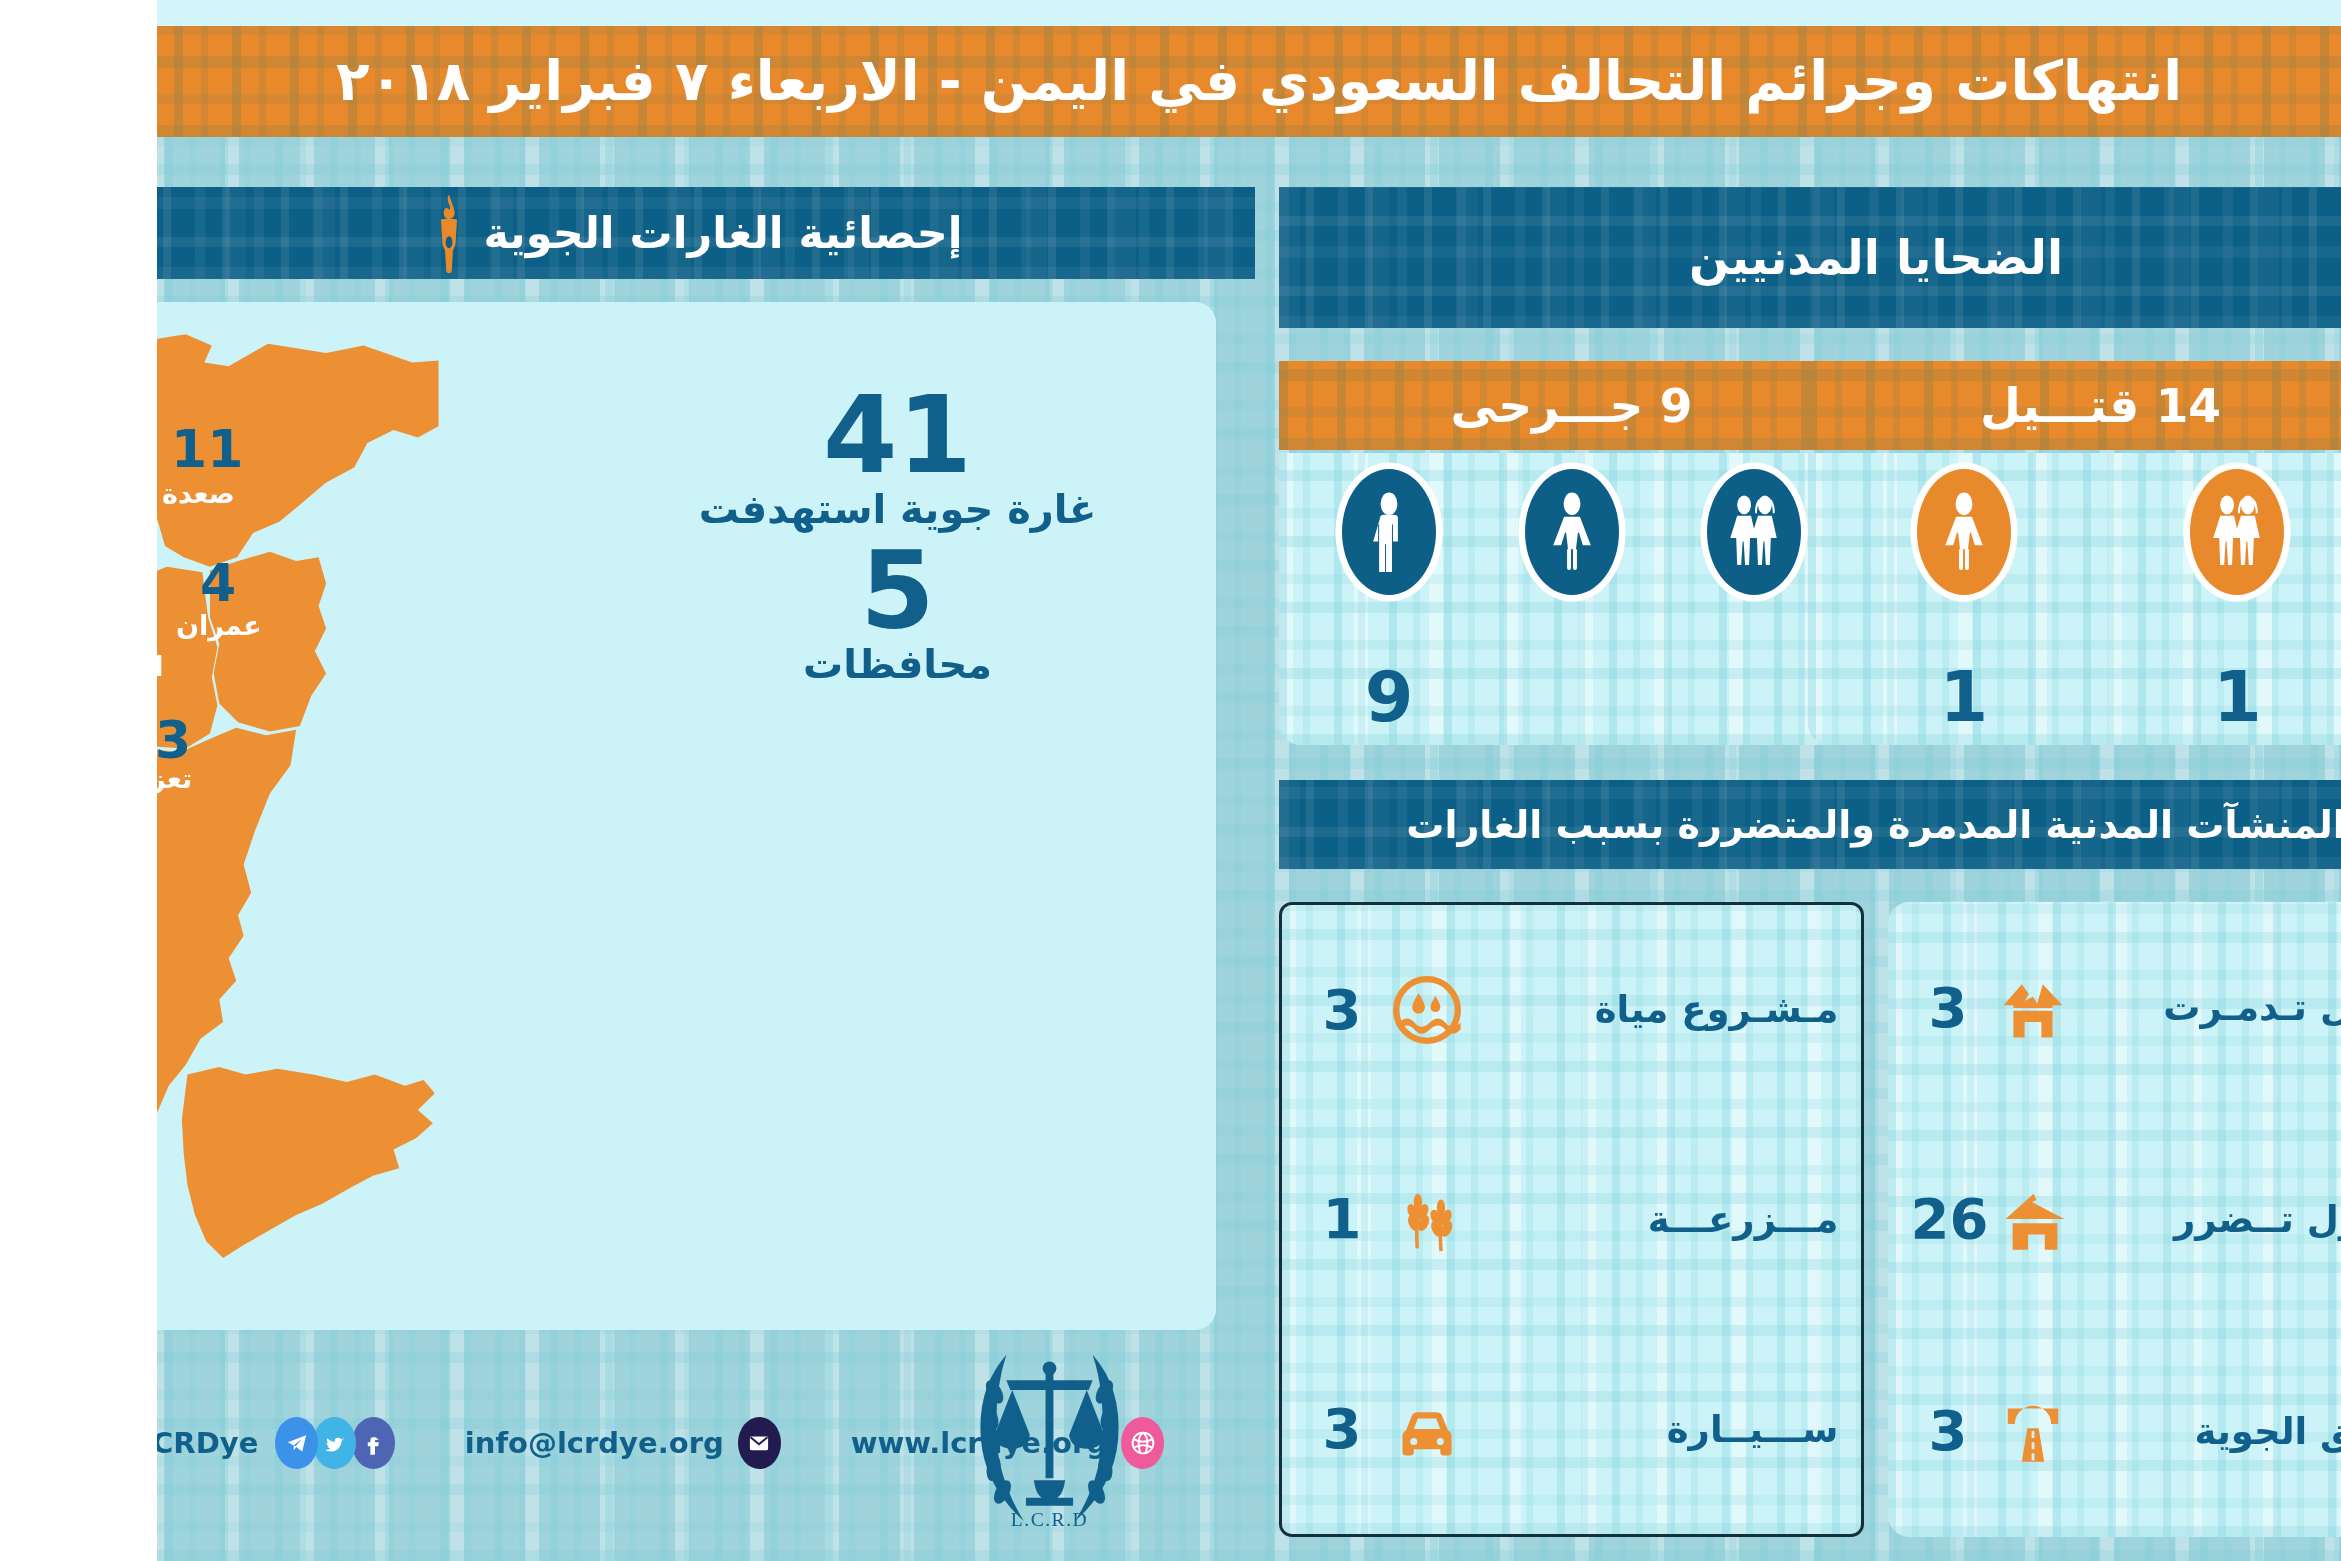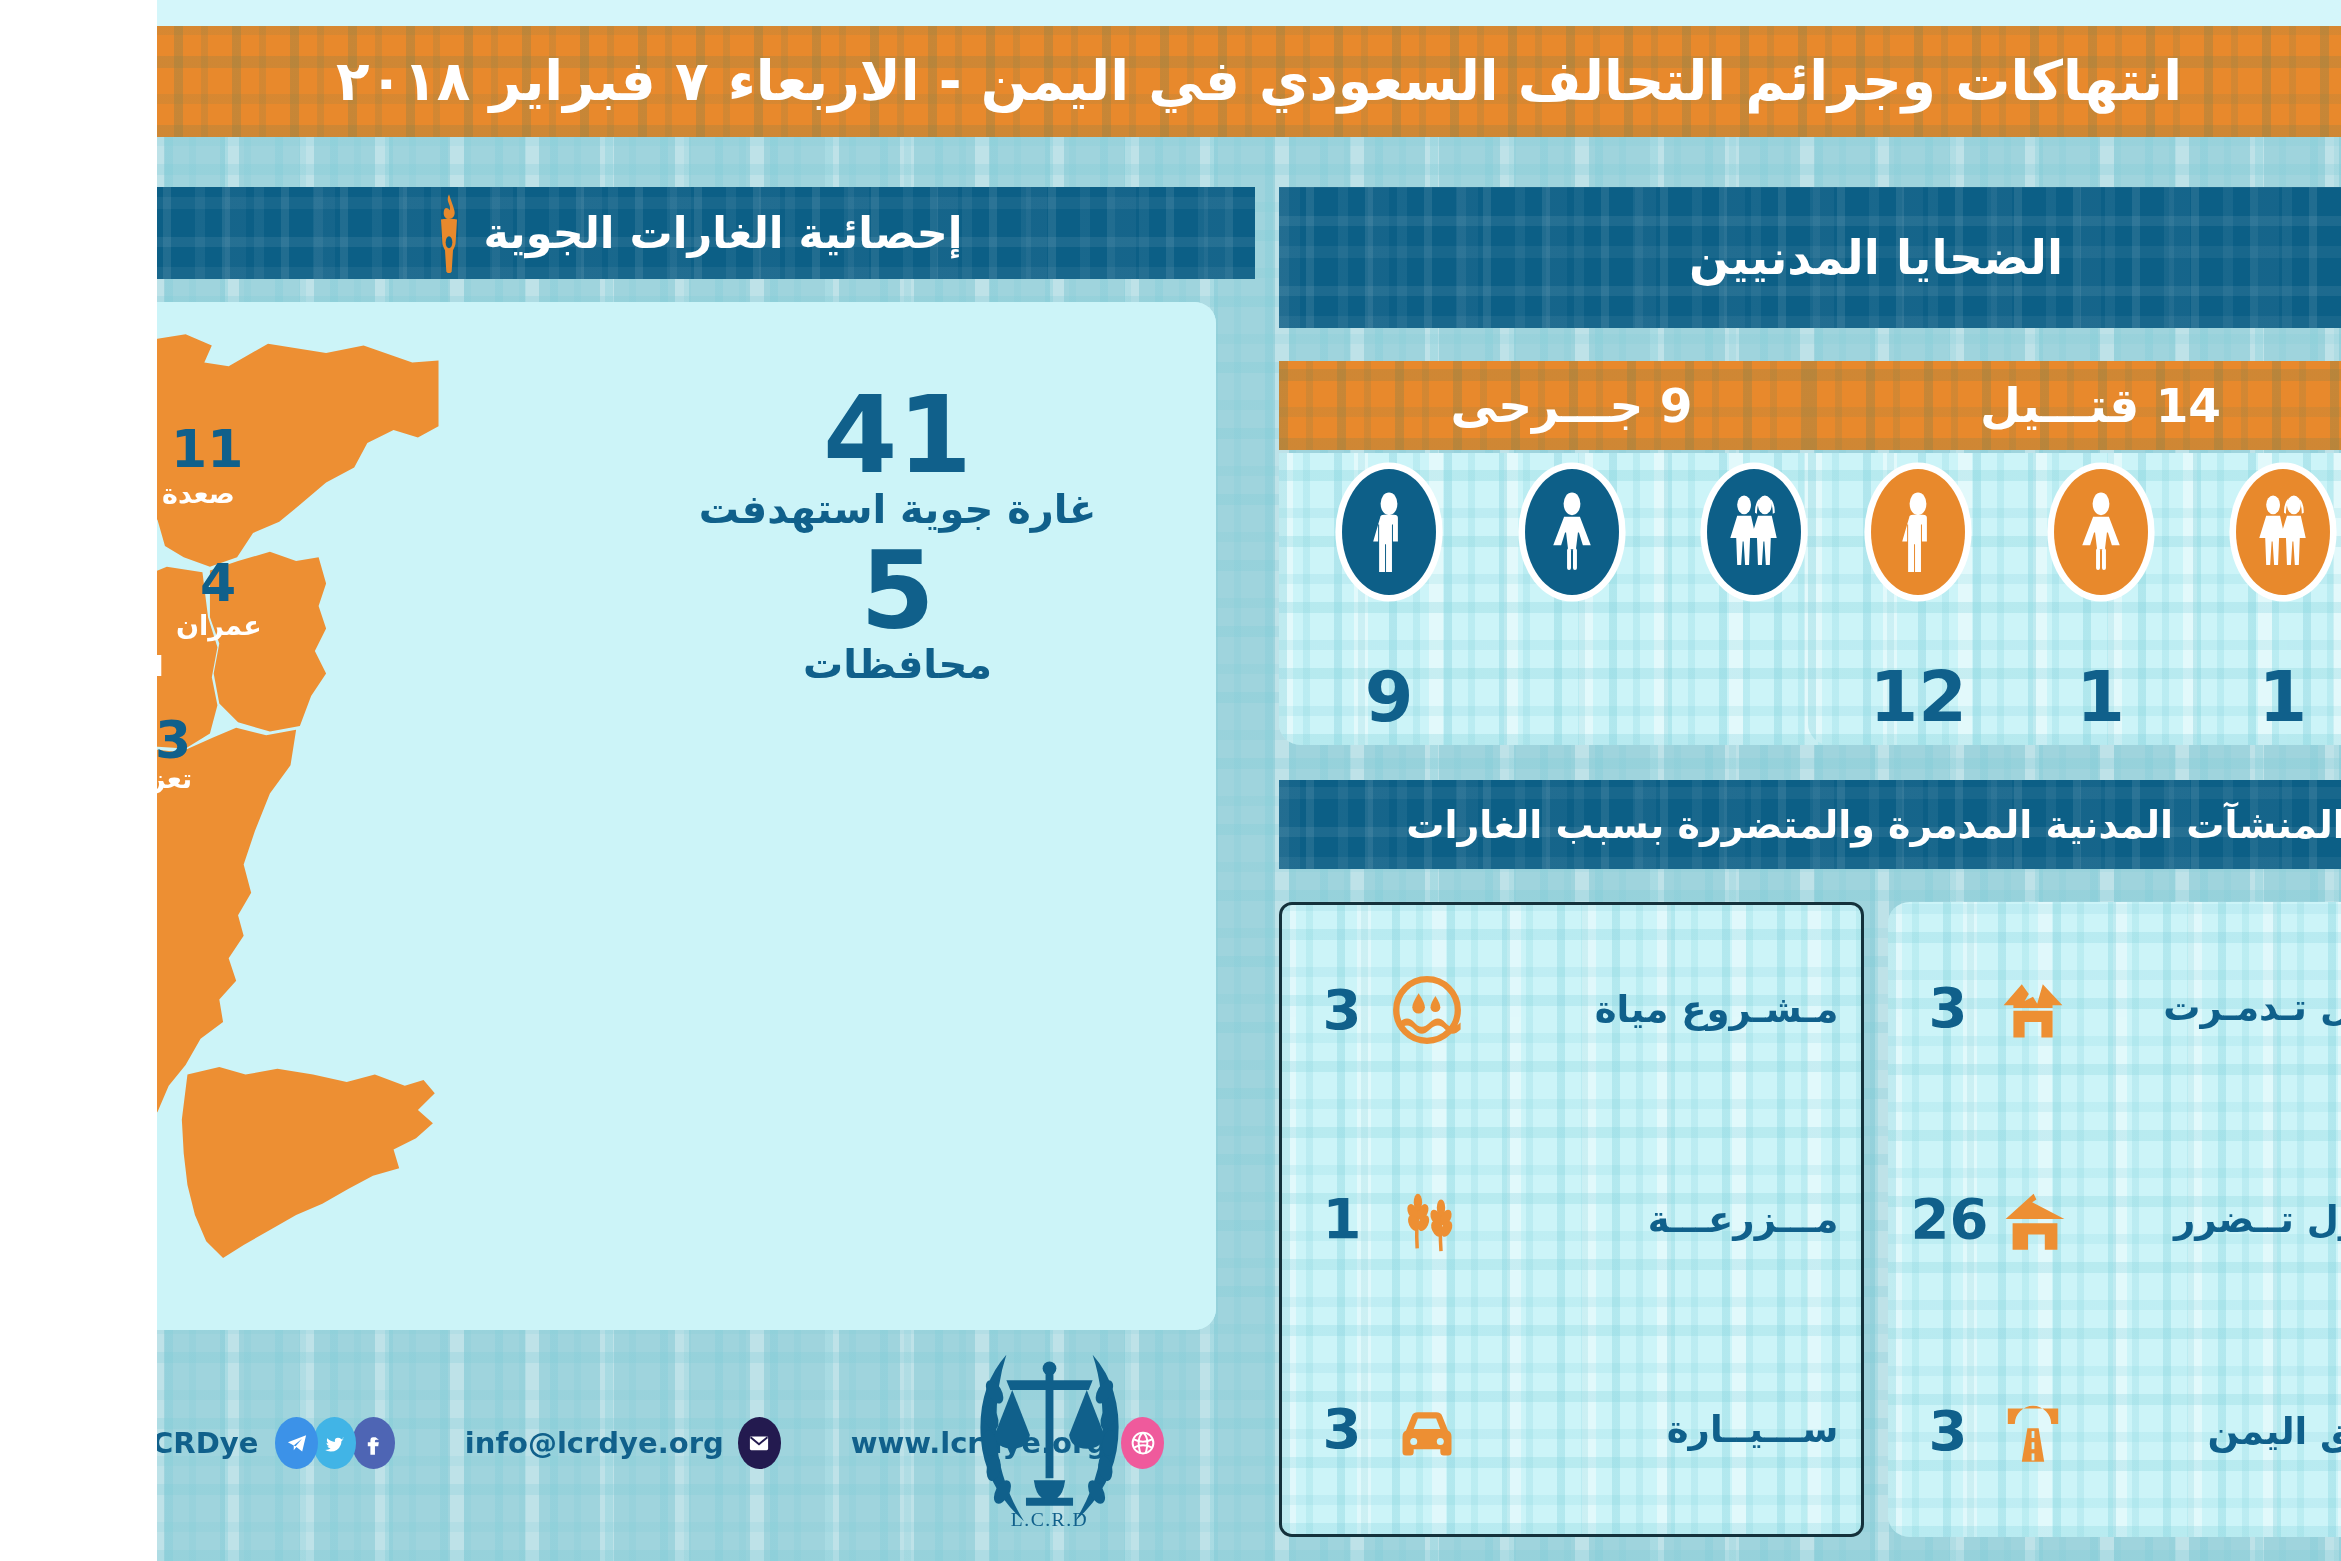--- a/index.html
+++ b/index.html
@@ -281,29 +281,20 @@
           <div class="badge">
             <svg viewBox="0 0 120 170" aria-hidden="true">
               <ellipse cx="60" cy="28" rx="17" ry="23" fill="#fff"></ellipse>
               <path d="M44 54 h32 l22 58 h-16 l-8 -26 -2 0 -4 34 h-16 l-4 -34 -2 0 -8 26 h-16 Z" fill="#fff"></path>
               <rect x="50" y="118" width="8" height="44" rx="4" fill="#fff"></rect>
               <rect x="62" y="118" width="8" height="44" rx="4" fill="#fff"></rect>
             </svg>
           </div>
           <div class="vic-cnt">1</div>
         </div>
-        <div class="vic-cell">
-          <div class="badge">
-            <svg viewBox="0 0 120 170" aria-hidden="true">
-              <ellipse cx="60" cy="28" rx="17" ry="23" fill="#fff"></ellipse>
-              <path d="M42 56 q0 -6 8 -6 h20 q8 0 8 6 v48 h-10 v-34 h-2 v96 h-12 v-56 h-2 v56 h-12 v-96 h-2 v34 h-10 Z" fill="#fff"></path>
-            </svg>
-          </div>
-          <div class="vic-cnt">12</div>
-        </div>
       </div>
     </div>
   </div>
 
   <div class="sec-head" id="fac-head">
     <div class="tex mosaic-dark"></div>
     <span class="lbl">المنشآت المدنية المدمرة والمتضررة بسبب الغارات</span>
   </div>
 
   <div class="card fac-card" id="fac-left">
@@ -378,21 +369,21 @@
       <span class="fac-icon">
         <svg viewBox="0 0 100 100" aria-hidden="true">
           <path d="M8 50 L48 14 L52 22 L46 26 L92 50 Z" fill="#ed8f33"></path>
           <path d="M18 56 h64 v38 h-18 v-22 h-24 v22 h-22 Z" fill="#ed8f33"></path>
         </svg>
       </span>
       <span class="fac-count">26</span>
     </div>
 
     <div class="fac-row">
-      <span class="fac-label">طـريـق  اليمن</span>
+      <span class="fac-label">طـريـق  الجوية</span>
       <span class="fac-icon">
         <svg viewBox="0 0 100 100" aria-hidden="true">
           <path d="M14 18 h72 v22 h-10 a26 26 0 0 0 -52 0 h-10 Z" fill="#ed8f33"></path>
           <path d="M34 94 l8 -48 h16 l8 48 Z" fill="#ed8f33"></path>
           <rect x="48" y="50" width="4" height="10" fill="#ccf4f8"></rect>
           <rect x="48" y="66" width="4" height="10" fill="#ccf4f8"></rect>
           <rect x="48" y="82" width="4" height="10" fill="#ccf4f8"></rect>
         </svg>
       </span>
       <span class="fac-count">3</span>

